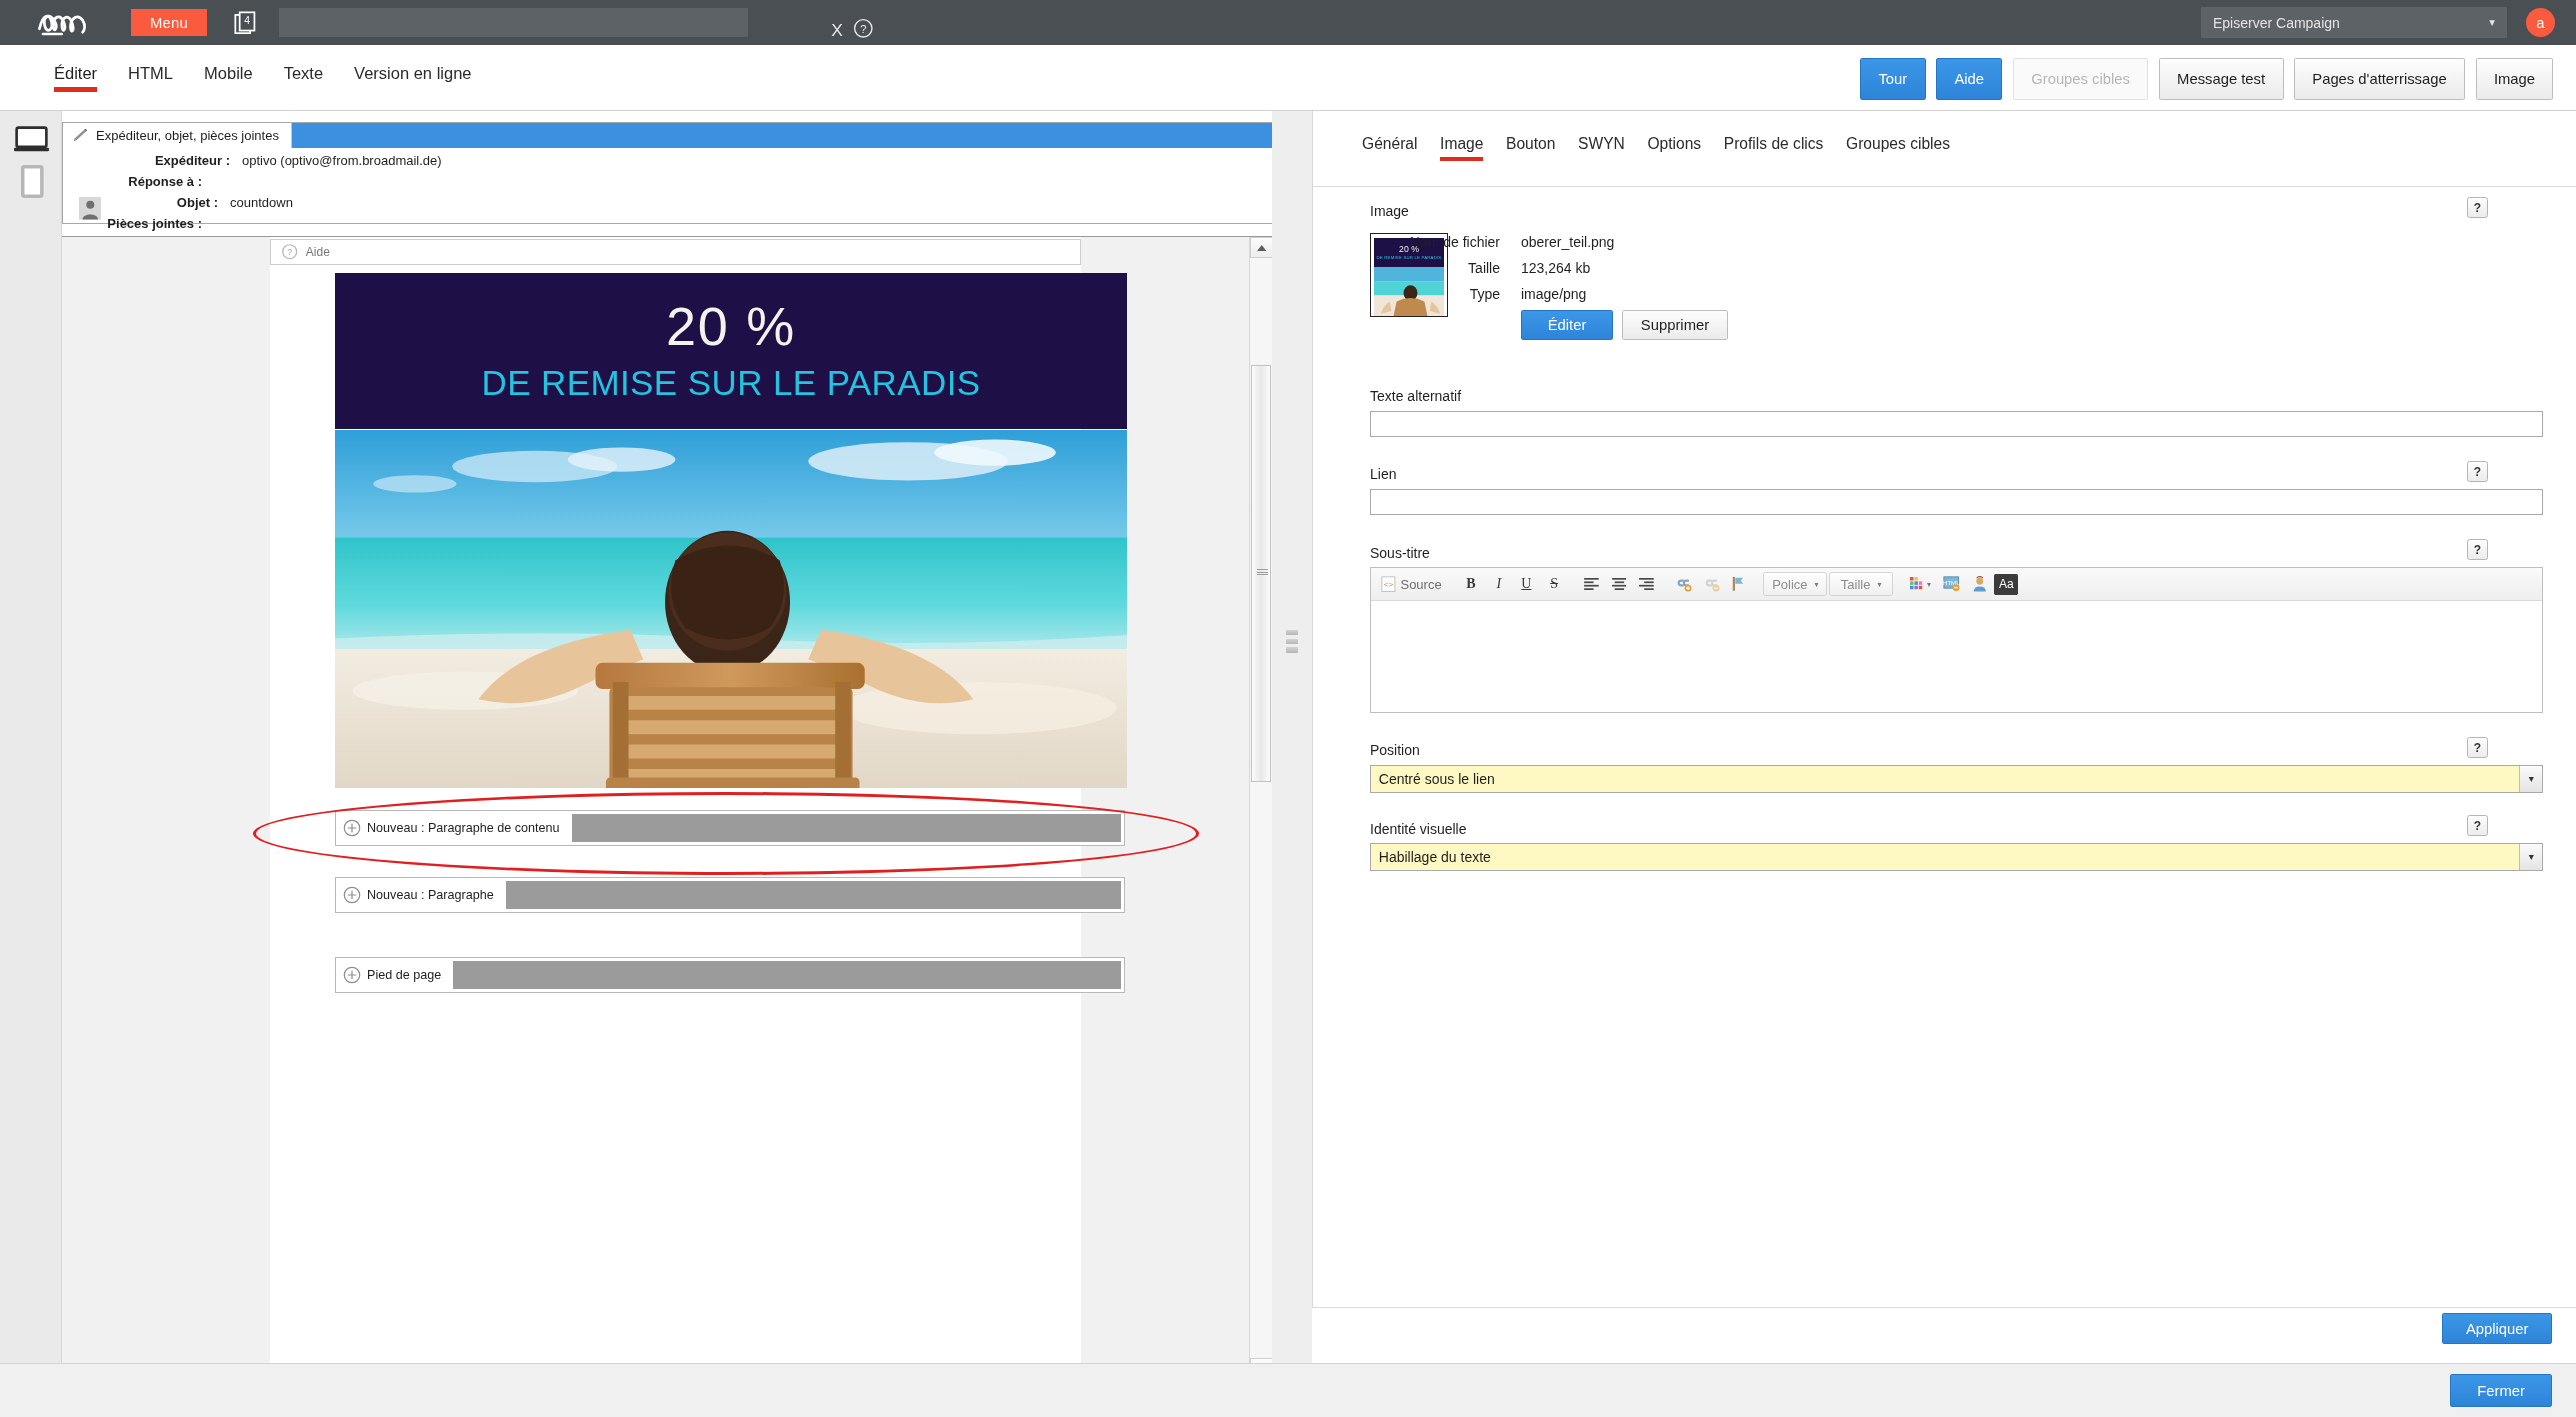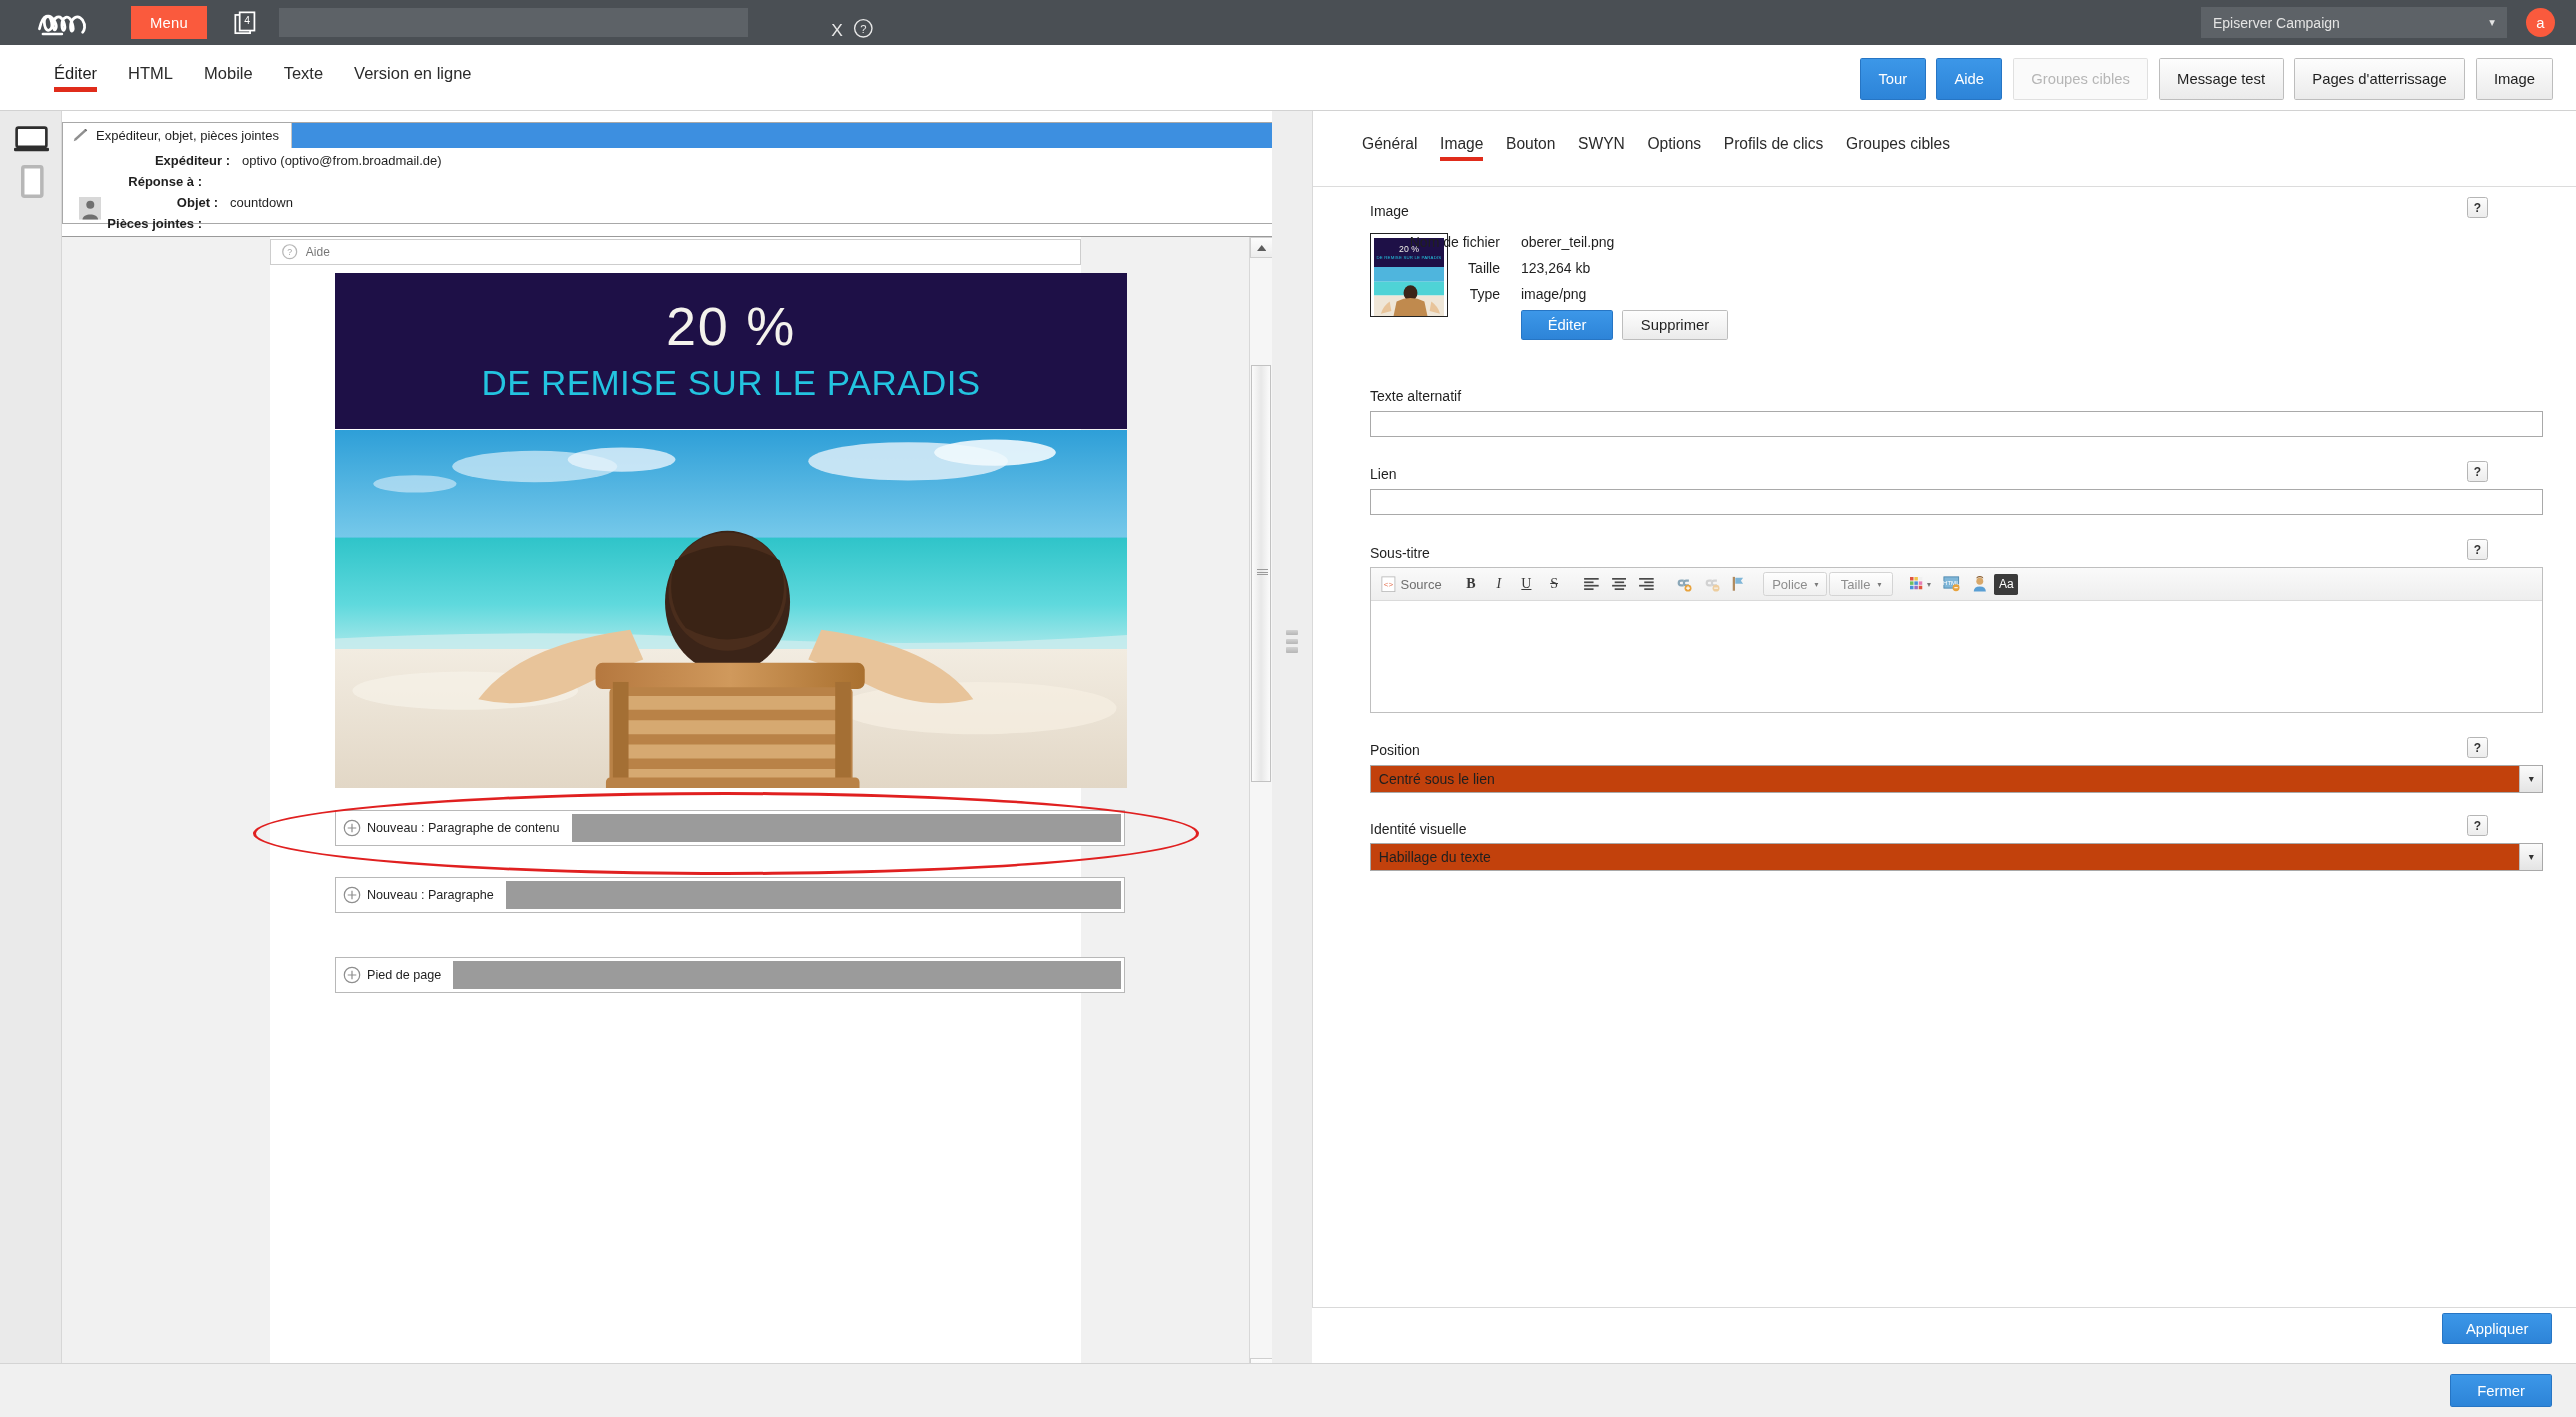--- a/index.html
+++ b/index.html
@@ -17,21 +17,21 @@
     display: flex; align-items: center;
   }
   .epi-logo {
     margin-left: 36px; width: 76px; height: 29.5px;
     display: flex; align-items: center; justify-content: center;
   }
   .menu-btn {
     margin-left: 19px;
     background: #fa5a3d; color: #fff;
     font-size: 14.8px; letter-spacing: 0.2px;
-    padding: 0 19px; height: 33px;
+    padding: 0 19px; height: 27px;
     display: flex; align-items: center; justify-content: center;
     border: none; cursor: pointer;
     font-family: "Liberation Sans", sans-serif;
   }
   .copy-icon {
     margin-left: 24px; width: 29.5px; height: 29.5px;
     position: relative; cursor: pointer;
   }
   .search-field {
     margin-left: 19px;
@@ -280,21 +280,21 @@
   .meta-k { width: 130px; text-align: right; }
   .meta-v { margin-left: 21px; }
 
   .inp {
     position: absolute; height: 26px;
     border: 0.9px solid #a9a9a9; background: #fff;
   }
 
   .select {
     position: absolute; height: 28px;
-    border: 0.9px solid #a9a9a9; background: #c2410c;
+    border: 0.9px solid #a9a9a9; background: #fef9c3;
     display: flex; align-items: center; cursor: pointer;
   }
   .select .sv { padding-left: 7.8px; font-size: 14px; color: #1f1f1f; }
   .select .arrow {
     margin-left: auto; width: 22.6px; height: 26px;
     background: linear-gradient(#fbfbfb,#e4e4e4); border-left: 0.9px solid #bcbcbc;
     display: flex; align-items: center; justify-content: center; font-size: 8.7px; color: #333;
   }
 
   

